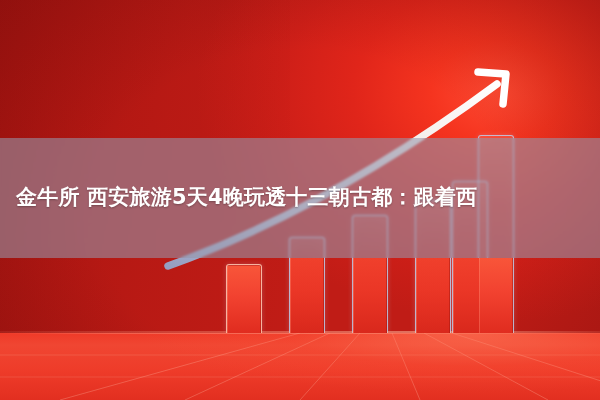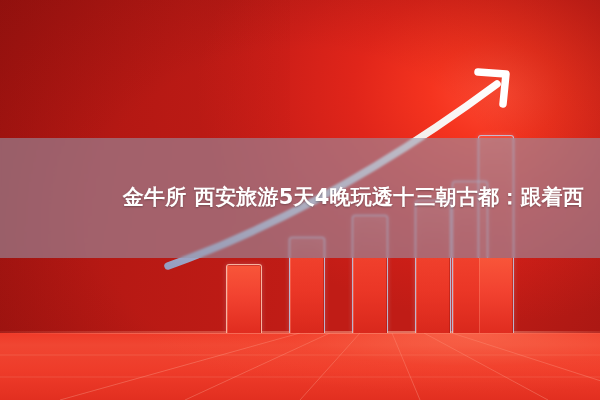--- a/index.html
+++ b/index.html
@@ -93,21 +93,21 @@
 
   
   .caption-band{
     position:absolute;left:0;right:0;top:138px;height:120px;
     background:rgba(150,150,170,.58);
     backdrop-filter:blur(1px);
   }
   .caption-text{
     position:absolute;left:0;right:0;top:138px;height:120px;
     display:flex;flex-direction:column;
-    align-items:flex-end;justify-content:center;
+    align-items:flex-start;justify-content:center;
     gap:6px;
     padding:0 16px;
     box-sizing:border-box;
   }
   .caption-line{
     color:#ffffff;
     font-size:21px;
     font-weight:bold;
     line-height:1.32;
     letter-spacing:.2px;

